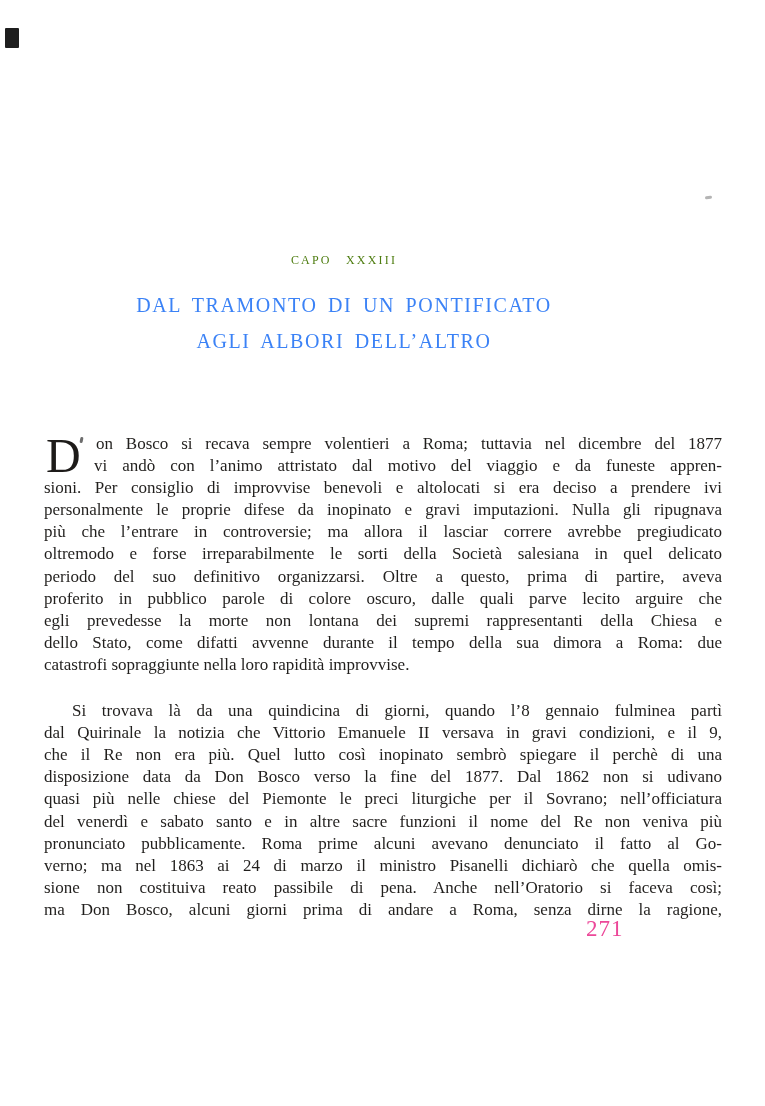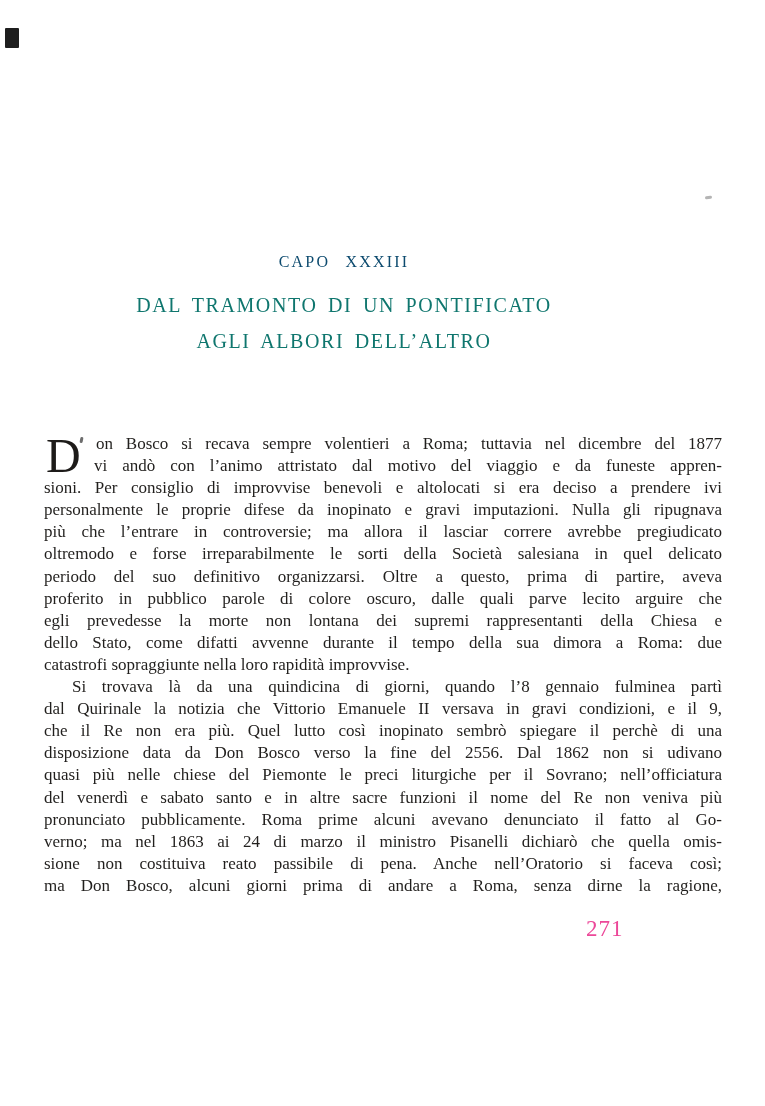--- a/index.html
+++ b/index.html
@@ -26,34 +26,34 @@
     width: 7px; height: 3px;
     background: #b4b4b4;
     border-radius: 2px;
     transform: rotate(-8deg);
   }
   .chapter-heading {
     position: absolute;
     top: 253px; left: 0;
     width: 688px;
     text-align: center;
-    font-size: 16px;
+    font-size: 12px;
     letter-spacing: 2.2px;
     word-spacing: 9px;
-    color: #0c4a6e;
+    color: #4d7c0f;
   }
   .title-line {
     position: absolute;
     left: 0;
     width: 688px;
     text-align: center;
     font-size: 20px;
     letter-spacing: 1.6px;
     word-spacing: 4px;
-    color: #0f766e;
+    color: #3b82f6;
     line-height: 24px;
     white-space: nowrap;
   }
   .title-line.l1 { top: 293px; }
   .title-line.l2 { top: 329px; }
   .body-text {
     position: absolute;
     left: 44px; top: 433px;
     width: 678px;
     font-size: 17px;
@@ -62,21 +62,21 @@
     height: 22.1px;
     line-height: 22.1px;
     text-align: justify;
     text-align-last: justify;
     -moz-text-align-last: justify;
     overflow: visible;
   }
   .bline.unjust { text-align: center; text-align-last: left; -moz-text-align-last: left; }
   .bline.dc1 { margin-left: 52px; }
   .bline.dc2 { margin-left: 50px; }
-  .bline.indent { text-indent: 28px; }
+  .bline.indent { text-indent: 28px; margin-top: 24px; }
   .dropcap {
     position: absolute;
     left: 2px; top: 1px;
     font-size: 48px;
     line-height: 44px;
     color: #1d1b19;
   }
   .dropcap-speck {
     position: absolute;
     left: 36px; top: 4px;
@@ -115,21 +115,21 @@
       <div class="bline">più che l’entrare in controversie; ma allora il lasciar correre avrebbe pregiudicato</div>
       <div class="bline">oltremodo e forse irreparabilmente le sorti della Società salesiana in quel delicato</div>
       <div class="bline">periodo del suo definitivo organizzarsi. Oltre a questo, prima di partire, aveva</div>
       <div class="bline">proferito in pubblico parole di colore oscuro, dalle quali parve lecito arguire che</div>
       <div class="bline">egli prevedesse la morte non lontana dei supremi rappresentanti della Chiesa e</div>
       <div class="bline">dello Stato, come difatti avvenne durante il tempo della sua dimora a Roma: due</div>
       <div class="bline unjust">catastrofi sopraggiunte nella loro rapidità improvvise.</div>
       <div class="bline indent">Si trovava là da una quindicina di giorni, quando l’8 gennaio fulminea partì</div>
       <div class="bline">dal Quirinale la notizia che Vittorio Emanuele II versava in gravi condizioni, e il 9,</div>
       <div class="bline">che il Re non era più. Quel lutto così inopinato sembrò spiegare il perchè di una</div>
-      <div class="bline">disposizione data da Don Bosco verso la fine del 2556. Dal 1862 non si udivano</div>
+      <div class="bline">disposizione data da Don Bosco verso la fine del 1877. Dal 1862 non si udivano</div>
       <div class="bline">quasi più nelle chiese del Piemonte le preci liturgiche per il Sovrano; nell’officiatura</div>
       <div class="bline">del venerdì e sabato santo e in altre sacre funzioni il nome del Re non veniva più</div>
       <div class="bline">pronunciato pubblicamente. Roma prime alcuni avevano denunciato il fatto al Go-</div>
       <div class="bline">verno; ma nel 1863 ai 24 di marzo il ministro Pisanelli dichiarò che quella omis-</div>
       <div class="bline">sione non costituiva reato passibile di pena. Anche nell’Oratorio si faceva così;</div>
       <div class="bline">ma Don Bosco, alcuni giorni prima di andare a Roma, senza dirne la ragione,</div>
     </div>
 
   <div class="page-number">271</div>
 </div>

